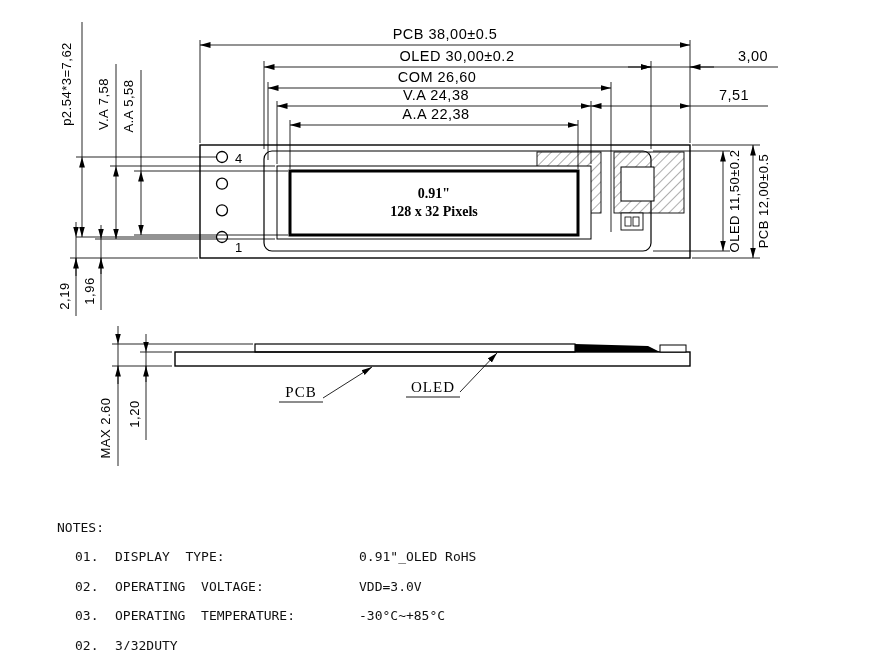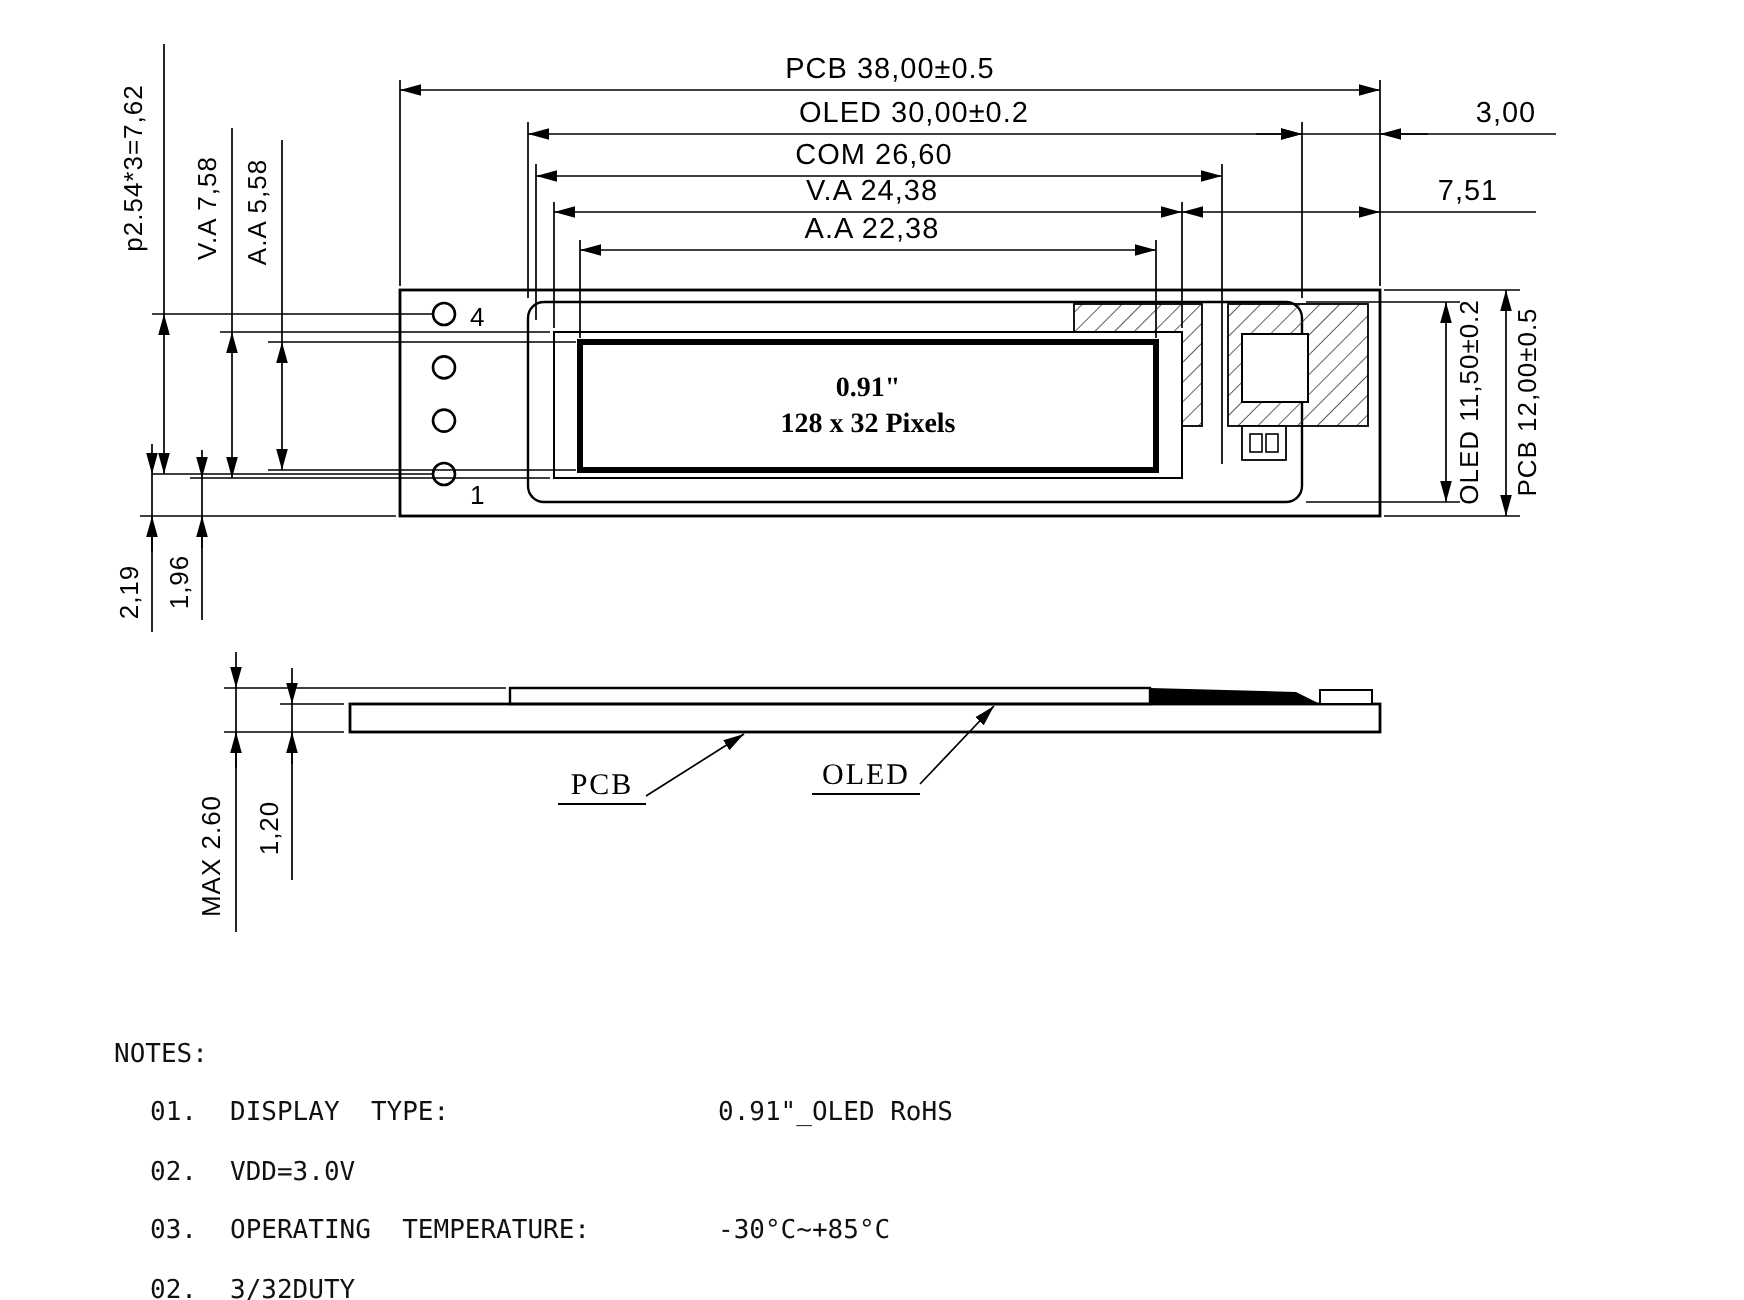--- a/index.html
+++ b/index.html
@@ -218,20 +218,21 @@
 <div class="notes">
   <div class="notes-heading">NOTES:</div>
 
   <div class="note-row">
     <span class="n-num">01.</span>
     <span class="n-label">DISPLAY  TYPE:</span>
     <span class="n-value">0.91"_OLED RoHS</span>
   </div>
   <div class="note-row">
     <span class="n-num">02.</span>
+    <span class="n-label">OPERATING  VOLTAGE:</span>
     <span class="n-value">VDD=3.0V</span>
   </div>
   <div class="note-row">
     <span class="n-num">03.</span>
     <span class="n-label">OPERATING  TEMPERATURE:</span>
     <span class="n-value">-30°C~+85°C</span>
   </div>
   <div class="note-row">
     <span class="n-num">02.</span>
     <span class="n-value">3/32DUTY</span>

